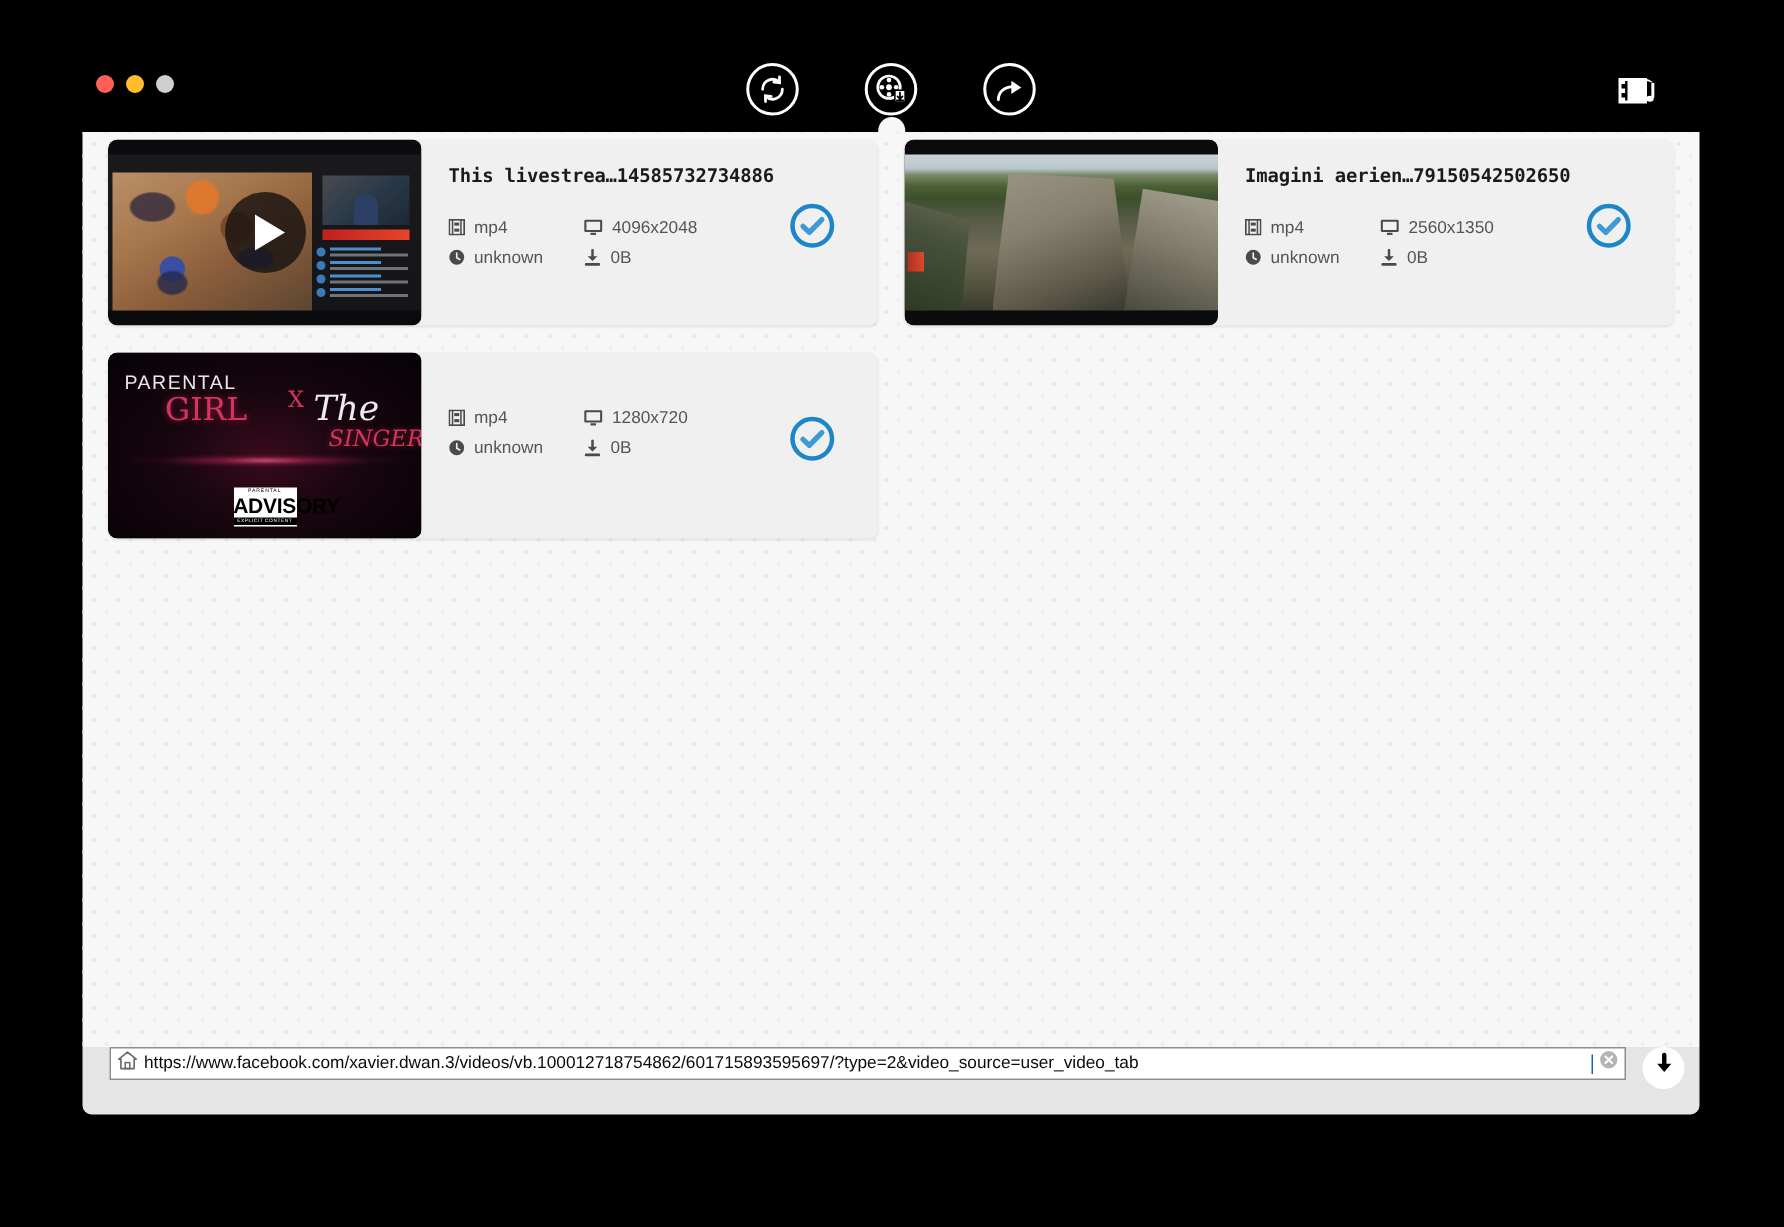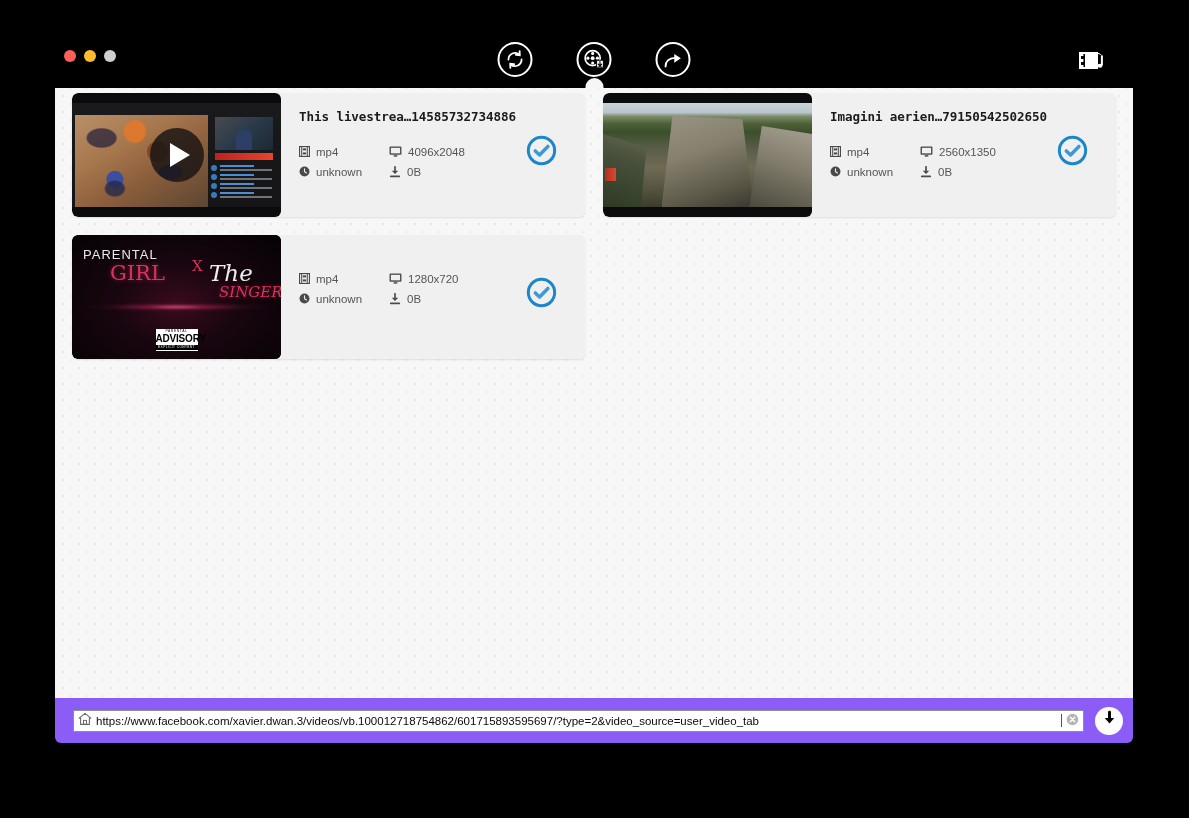--- a/index.html
+++ b/index.html
@@ -349,36 +349,36 @@
     transform: translateX(-50%);
     width: 42px;
     background: #ffffff;
     color: #000000;
     text-align: center;
     font-family: "Liberation Sans", sans-serif;
     line-height: 1;
     padding: 1px 0 1px;
   }
   .th-m-pa .pa1 { font-size: 3.4px; letter-spacing: .6px; display: block; }
-  .th-m-pa .pa2 { font-size: 10px; font-weight: bold; letter-spacing: -.2px; display: block; }
+  .th-m-pa .pa2 { font-size: 14px; font-weight: bold; letter-spacing: -.2px; display: block; }
   .th-m-pa .pa3 {
     font-size: 3.2px; letter-spacing: .4px; display: block;
     background: #000; color: #fff; margin-top: 1px; padding: 1px 0;
   }
 
   
   #urlbar-row {
     position: absolute;
     left: 55px;
     top: 698px;
     width: 1078px;
     height: 45px;
-    background: #8b5cf6;
-    display: flex;
-    align-items: center;
+    background: #e5e5e5;
+    display: flex;
+    align-items: flex-start;
     padding: 0 10px 0 18px;
     border-radius: 0 0 6px 6px;
   }
 
   #url-input-wrap {
     flex: 1;
     height: 22px;
     background: #ffffff;
     border: 1px solid #8e8e8e;
     display: flex;

